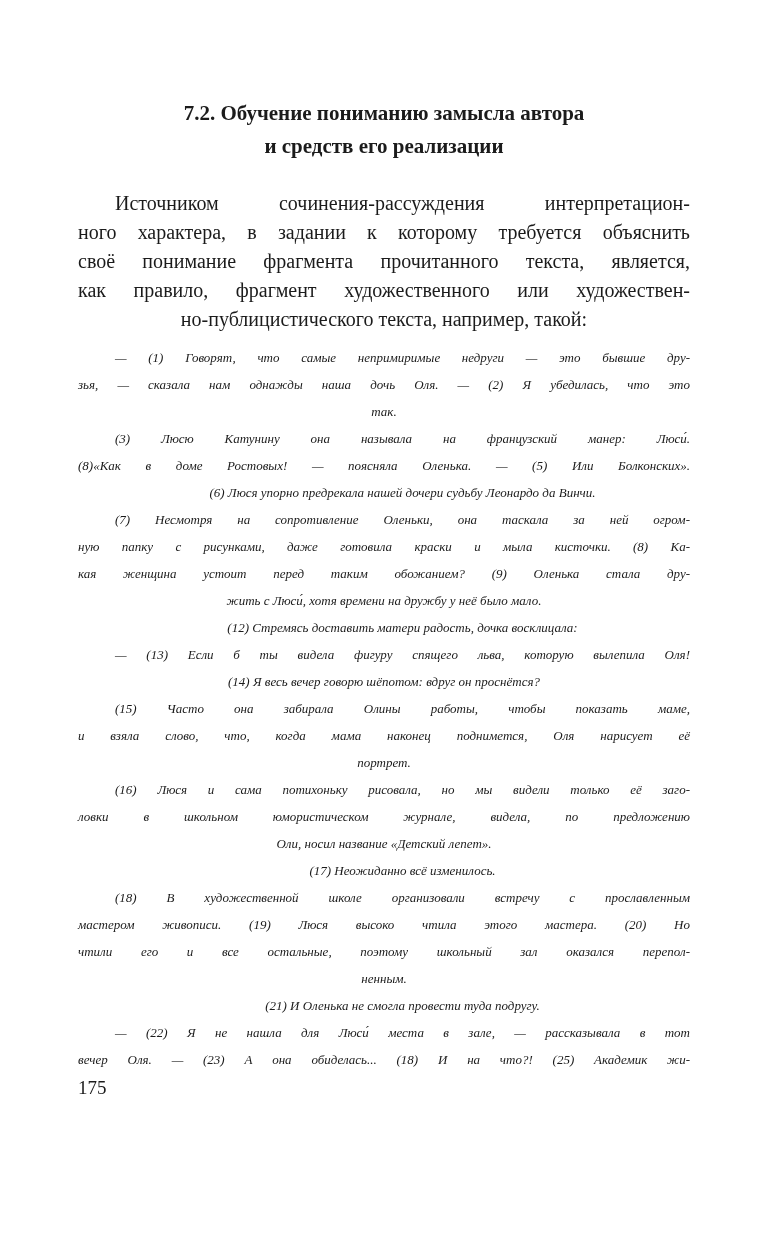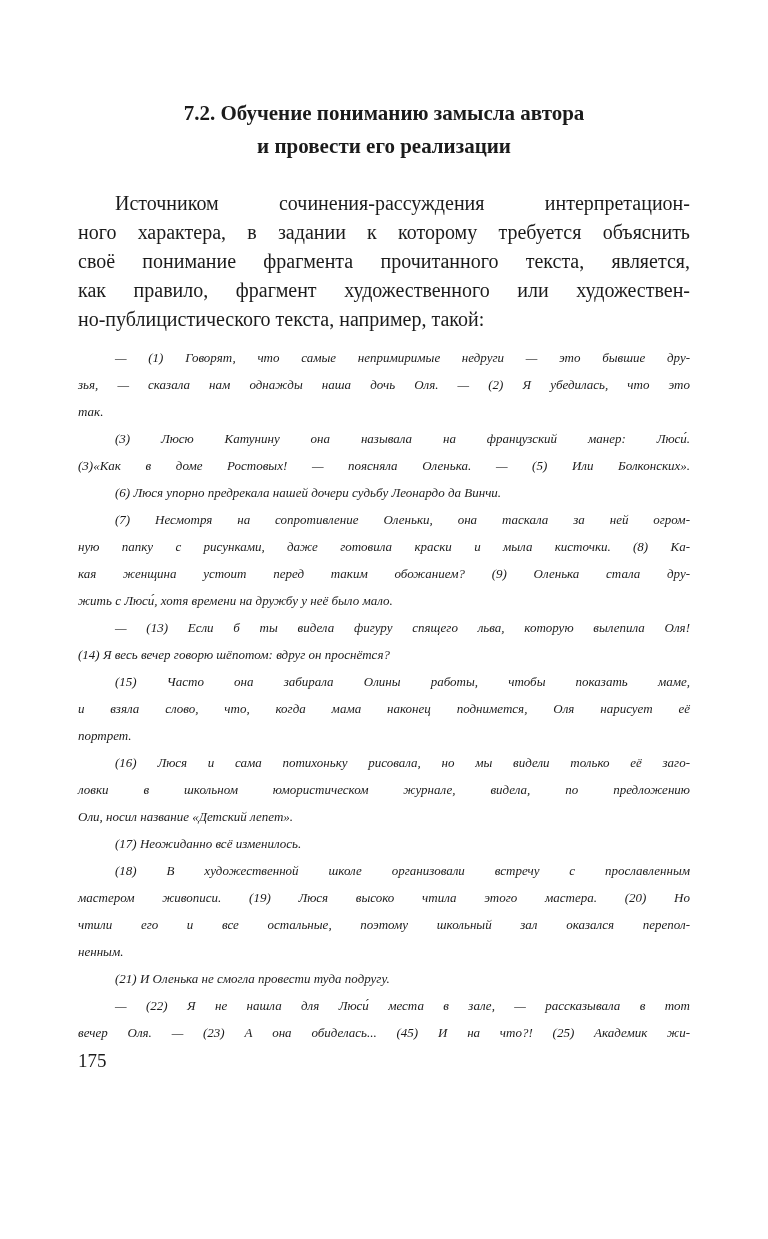--- a/index.html
+++ b/index.html
@@ -32,21 +32,21 @@
     line-height: 29px;
   }
   .excerpt {
     margin-top: 10px;
     font-style: italic;
     font-size: 13px;
     line-height: 27px;
   }
   .para { margin: 0; }
   .line {
-    text-align: left;
+    text-align: center;
     white-space: normal;
   }
   .line.j {
     text-align: justify;
     text-align-last: justify;
   }
   .line.indent {
     text-indent: 37px;
     font-family: Liberation Serif, serif;
   }
@@ -56,49 +56,52 @@
     font-size: 19px;
     font-style: normal;
   }
 </style>
 </head>
 <body>
 
 <div class="page">
   <h2 class="heading">
     <span>7.2. Обучение пониманию замысла автора</span><br>
-    <span>и провести его реализации</span>
+    <span>и средств его реализации</span>
   </h2>
 
   <div class="intro">
       <div class="line j indent">Источником сочинения-рассуждения интерпретацион-</div>
       <div class="line j">ного характера, в задании к которому требуется объяснить</div>
       <div class="line j">своё понимание фрагмента прочитанного текста, является,</div>
       <div class="line j">как правило, фрагмент художественного или художествен-</div>
       <div class="line">но-публицистического текста, например, такой:</div>
     </div>
 
   <div class="excerpt">
       <div class="para">
         <div class="line j indent">— (1) Говорят, что самые непримиримые недруги — это бывшие дру-</div>
         <div class="line j">зья, — сказала нам однажды наша дочь Оля. — (2) Я убедилась, что это</div>
         <div class="line">так.</div>
       </div>
       <div class="para">
         <div class="line j indent">(3) Люсю Катунину она называла на французский манер: Люси́.</div>
-        <div class="line j">(3)«Как в доме Ростовых! — поясняла Оленька. — (5) Или Болконских».</div>
+        <div class="line j">(8)«Как в доме Ростовых! — поясняла Оленька. — (5) Или Болконских».</div>
       </div>
       <div class="para">
         <div class="line indent">(6) Люся упорно предрекала нашей дочери судьбу Леонардо да Винчи.</div>
       </div>
       <div class="para">
         <div class="line j indent">(7) Несмотря на сопротивление Оленьки, она таскала за ней огром-</div>
         <div class="line j">ную папку с рисунками, даже готовила краски и мыла кисточки. (8) Ка-</div>
         <div class="line j">кая женщина устоит перед таким обожанием? (9) Оленька стала дру-</div>
         <div class="line">жить с Люси́, хотя времени на дружбу у неё было мало.</div>
+      </div>
+      <div class="para">
+        <div class="line indent">(12) Стремясь доставить матери радость, дочка восклицала:</div>
       </div>
       <div class="para">
         <div class="line j indent">— (13) Если б ты видела фигуру спящего льва, которую вылепила Оля!</div>
         <div class="line">(14) Я весь вечер говорю шёпотом: вдруг он проснётся?</div>
       </div>
       <div class="para">
         <div class="line j indent">(15) Часто она забирала Олины работы, чтобы показать маме,</div>
         <div class="line j">и взяла слово, что, когда мама наконец поднимется, Оля нарисует её</div>
         <div class="line">портрет.</div>
       </div>
@@ -114,18 +117,18 @@
         <div class="line j indent">(18) В художественной школе организовали встречу с прославленным</div>
         <div class="line j">мастером живописи. (19) Люся высоко чтила этого мастера. (20) Но</div>
         <div class="line j">чтили его и все остальные, поэтому школьный зал оказался перепол-</div>
         <div class="line">ненным.</div>
       </div>
       <div class="para">
         <div class="line indent">(21) И Оленька не смогла провести туда подругу.</div>
       </div>
       <div class="para">
         <div class="line j indent">— (22) Я не нашла для Люси́ места в зале, — рассказывала в тот</div>
-        <div class="line j">вечер Оля. — (23) А она обиделась... (45) И на что?! (25) Академик жи-</div>
+        <div class="line j">вечер Оля. — (23) А она обиделась... (18) И на что?! (25) Академик жи-</div>
       </div>
     </div>
 
   <div class="page-number">175</div>
 </div>
 
 </body></html>

